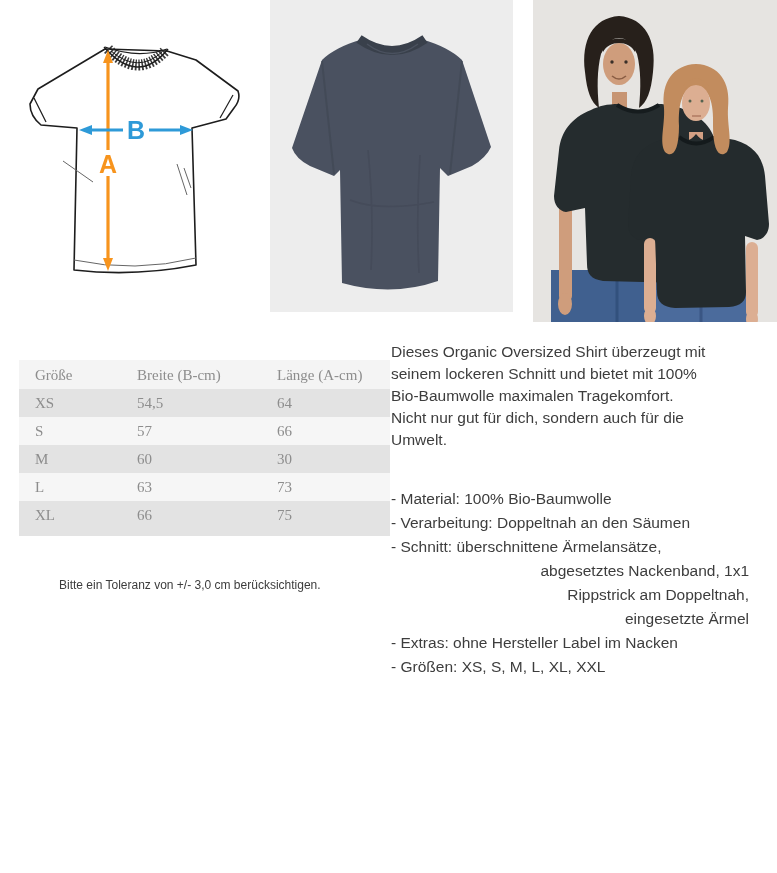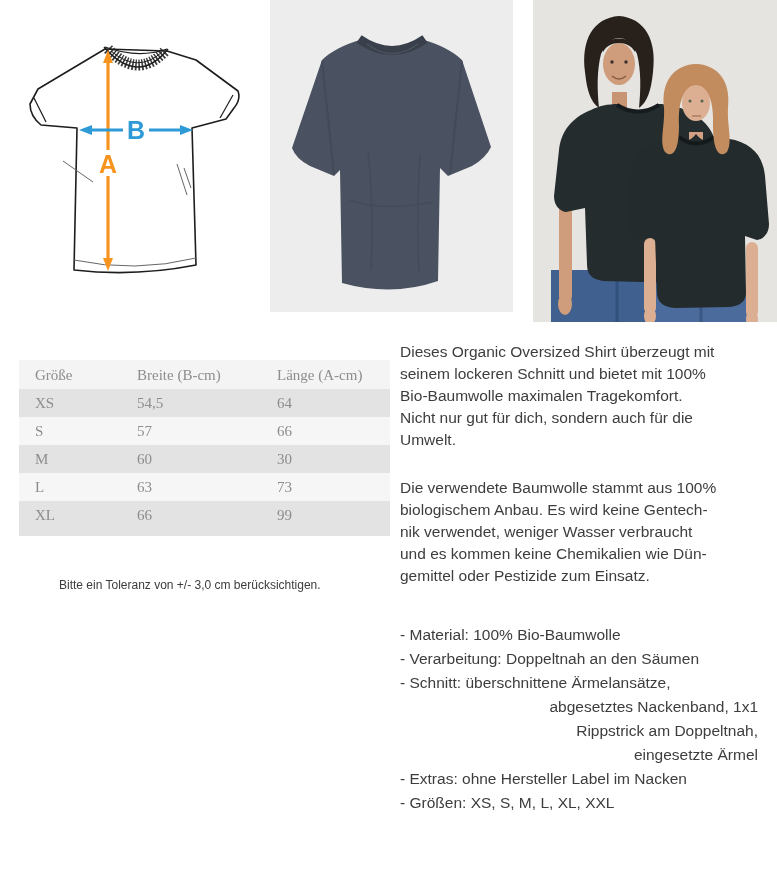--- a/index.html
+++ b/index.html
@@ -21,21 +21,21 @@
         padding:0 0 0 16px;height:28px;line-height:28px;white-space:nowrap;overflow:hidden;font-family:Liberation Serif, serif;}
   table.size-table thead tr{background:#f4f4f4;height:29px;}
   table.size-table tbody tr.odd{background:#e3e3e3;}
   table.size-table tbody tr.even{background:#f6f6f6;}
   .table-bottom-strip{width:371px;height:7px;background:#e3e3e3;}
 
   .tolerance{position:absolute;left:19px;top:574px;width:390px;font-size:12px;
         line-height:22px;color:#3c3c3c;margin-left:40px;}
 
   
-  .description{position:absolute;left:400px;top:341px;width:358px;font-size:15.5px;
+  .description{position:absolute;left:391px;top:341px;width:358px;font-size:15.5px;
         line-height:22px;color:#3d3d3d;}
   .description .para{white-space:pre-line;margin:0 0 26px 0;}
   .details{margin-top:36px;line-height:24px;}
   .details .detail-line{white-space:nowrap;}
   .details .indent{padding-left:73px;text-align:right;}
 
   .lbl{font-weight:bold;font-size:25px;font-family:"Liberation Sans",sans-serif;}
 </style>
 </head>
 <body>
@@ -184,40 +184,35 @@
           <td>30</td>
         </tr>
         <tr class="even">
           <td>L</td>
           <td>63</td>
           <td>73</td>
         </tr>
         <tr class="odd">
           <td>XL</td>
           <td>66</td>
-          <td>99</td>
+          <td>75</td>
         </tr>
       </tbody>
     </table>
     <div class="table-bottom-strip"></div>
   </div>
 
   <div class="tolerance">Bitte ein Toleranz von +/- 3,0 cm berücksichtigen.</div>
 
   <div class="description">
     <p class="para">Dieses Organic Oversized Shirt überzeugt mit
 seinem lockeren Schnitt und bietet mit 100%
 Bio-Baumwolle maximalen Tragekomfort.
 Nicht nur gut für dich, sondern auch für die
 Umwelt.</p>
-    <p class="para">Die verwendete Baumwolle stammt aus 100%
-biologischem Anbau. Es wird keine Gentech-
-nik verwendet, weniger Wasser verbraucht
-und es kommen keine Chemikalien wie Dün-
-gemittel oder Pestizide zum Einsatz.</p>
     <div class="details">
       <div class="detail-line">- Material: 100% Bio-Baumwolle</div>
       <div class="detail-line">- Verarbeitung: Doppeltnah an den Säumen</div>
       <div class="detail-line">- Schnitt: überschnittene Ärmelansätze,</div>
       <div class="detail-line indent">abgesetztes Nackenband, 1x1</div>
       <div class="detail-line indent">Rippstrick am Doppeltnah,</div>
       <div class="detail-line indent">eingesetzte Ärmel</div>
       <div class="detail-line">- Extras: ohne Hersteller Label im Nacken</div>
       <div class="detail-line">- Größen: XS, S, M, L, XL, XXL</div>
     </div>

